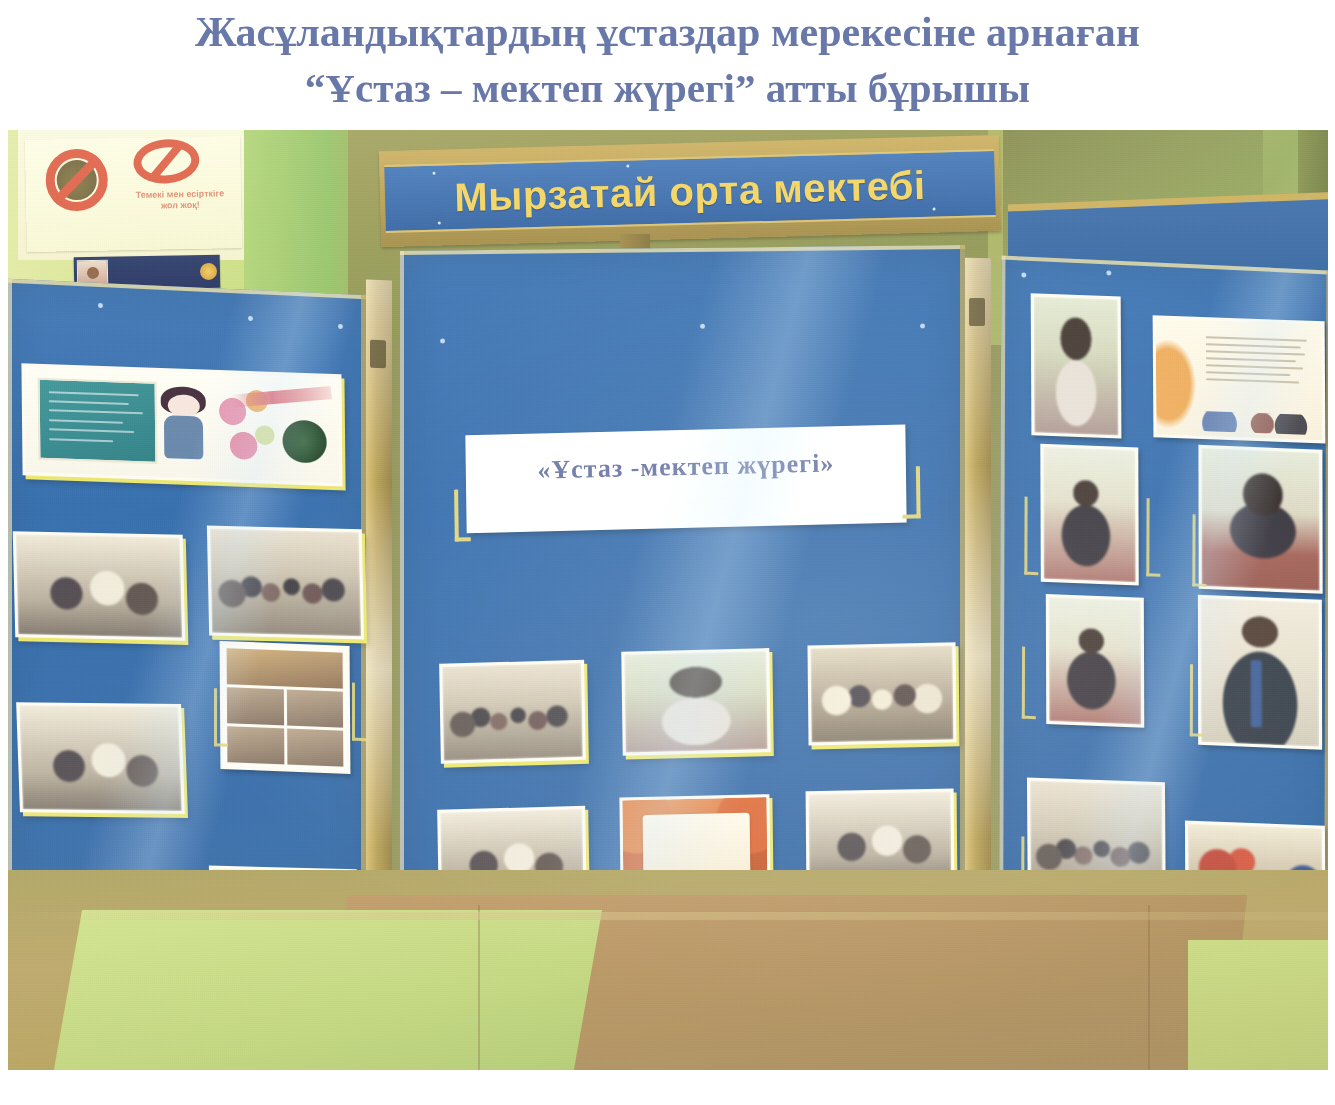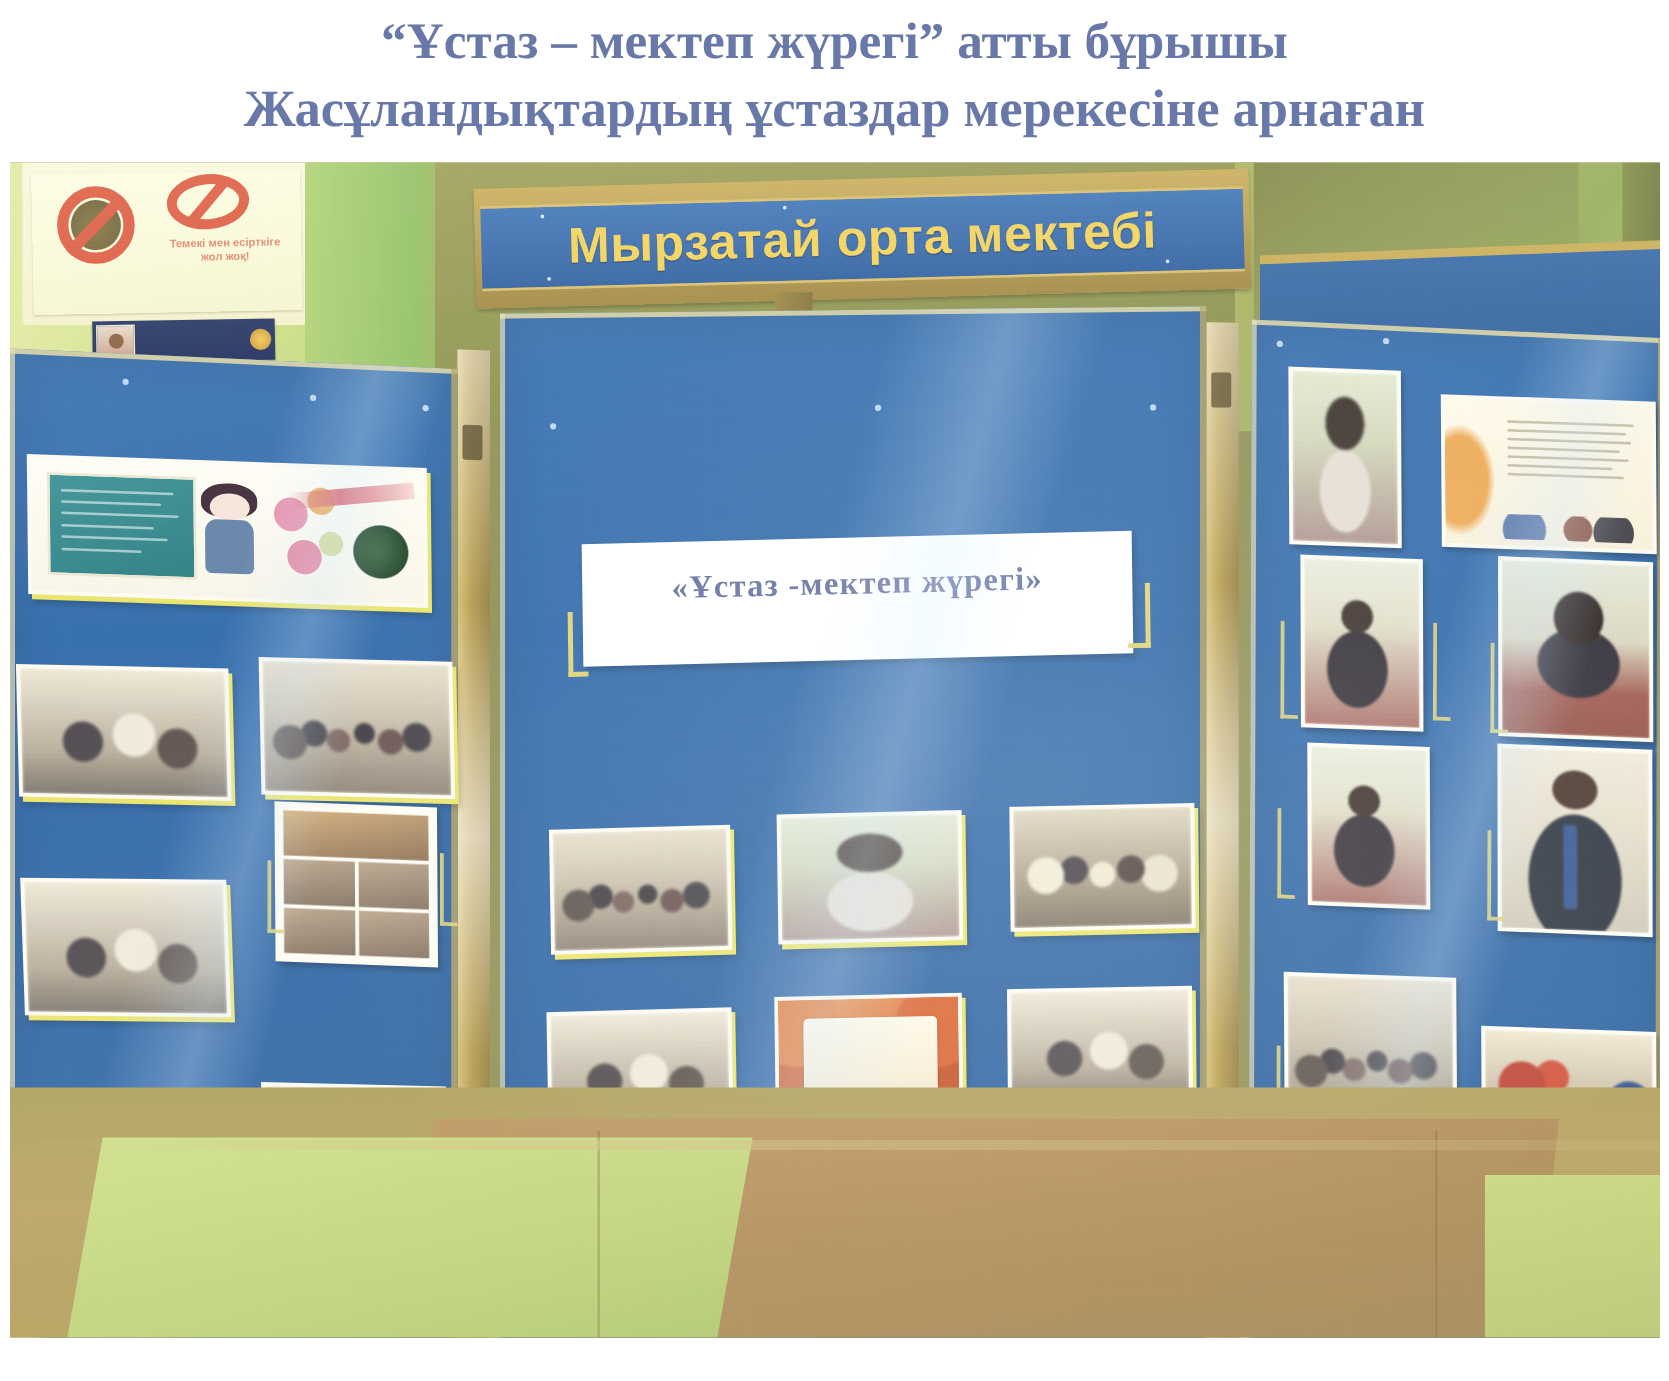--- a/index.html
+++ b/index.html
@@ -415,22 +415,22 @@
     position:absolute; left:0; bottom:150px; width:1335px; height:8px;
     background:linear-gradient(90deg,rgba(200,180,110,.0), rgba(210,190,120,.55) 30%, rgba(190,170,100,.3));
   }
 </style>
 </head>
 <body>
 
 <div class="page">
 
   <div class="title-block">
+    <div class="title-line l1">Жасұландықтардың ұстаздар мерекесіне арнаған</div>
     <div class="title-line l2">“Ұстаз – мектеп жүрегі” атты бұрышы</div>
-    <div class="title-line l1">Жасұландықтардың ұстаздар мерекесіне арнаған</div>
   </div>
 
   <div class="photo">
 
     <div class="wall-upper-left"></div>
     <div class="wall-light-yellow"></div>
     <div class="wall-green-strip"></div>
     <div class="wall-mid"></div>
     <div class="wall-right-green"></div>
     <div class="wall-right-shadow"></div>

